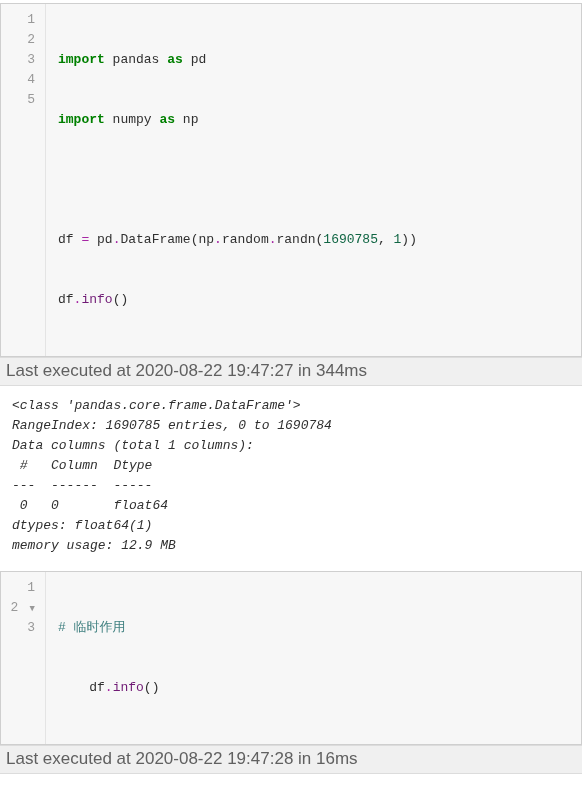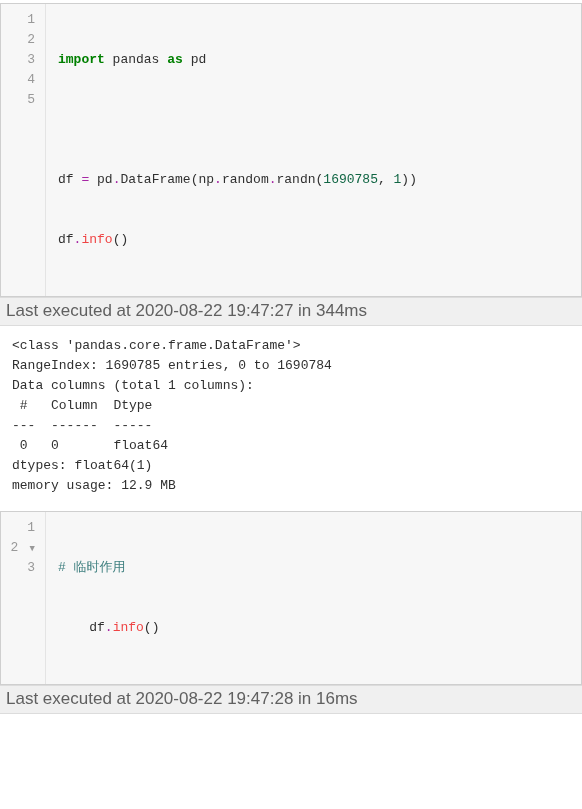--- a/index.html
+++ b/index.html
@@ -42,54 +42,56 @@
     padding: 6px 8px 6px 12px;
     line-height: 20px;
     white-space: pre;
     flex: 1;
     overflow-x: auto;
   }
   .code .row { height: 20px; }
   .kw   { color: #008000; font-weight: bold; }
   .nm   { color: #303030; }
   .op   { color: #a626a4; }
-  .fn   { color: #ef4444; }
+  .fn   { color: #701a75; }
   .num  { color: #116644; }
   .str  { color: #ba2121; }
   .cmnt { color: #408080; }
   .exec-bar {
     background: #f0f0f0;
     font-family: Arial, Helvetica, sans-serif;
     font-size: 17px;
     color: #606060;
     padding: 3px 6px 4px 6px;
     border-top: 1px solid #dcdcdc;
     border-bottom: 1px solid #dcdcdc;
   }
   .output {
     font-family: Consolas, "Courier New", monospace;
     white-space: pre;
     padding: 10px 8px 12px 12px;
     line-height: 20px;
     color: #303030;
+    font-style: italic;
   }
 </style>
 </head>
 <body>
 
 <div class="cell-input">
   <div class="gutter">
     <div class="ln">1</div>
     <div class="ln">2</div>
     <div class="ln">3</div>
     <div class="ln">4</div>
     <div class="ln">5</div>
   </div>
   <div class="code">
     <div class="row"><span class="kw">import</span><span> pandas </span><span class="kw">as</span><span> pd</span></div>
+    <div class="row"><span class="kw">import</span><span> numpy </span><span class="kw">as</span><span> np</span></div>
     <div class="row"></div>
     <div class="row"><span>df </span><span class="op">=</span><span> pd</span><span class="op">.</span><span class="nm">DataFrame</span><span>(np</span><span class="op">.</span><span>random</span><span class="op">.</span><span>randn</span><span>(</span><span class="num">1690785</span><span>, </span><span class="num">1</span><span>))</span></div>
     <div class="row"><span>df</span><span class="op">.</span><span class="fn">info</span><span>()</span></div>
   </div>
 </div>
 <div class="exec-bar">Last executed at 2020-08-22 19:47:27 in 344ms</div>
 <div class="output">&lt;class 'pandas.core.frame.DataFrame'&gt;
 RangeIndex: 1690785 entries, 0 to 1690784
 Data columns (total 1 columns):
  #   Column  Dtype  

